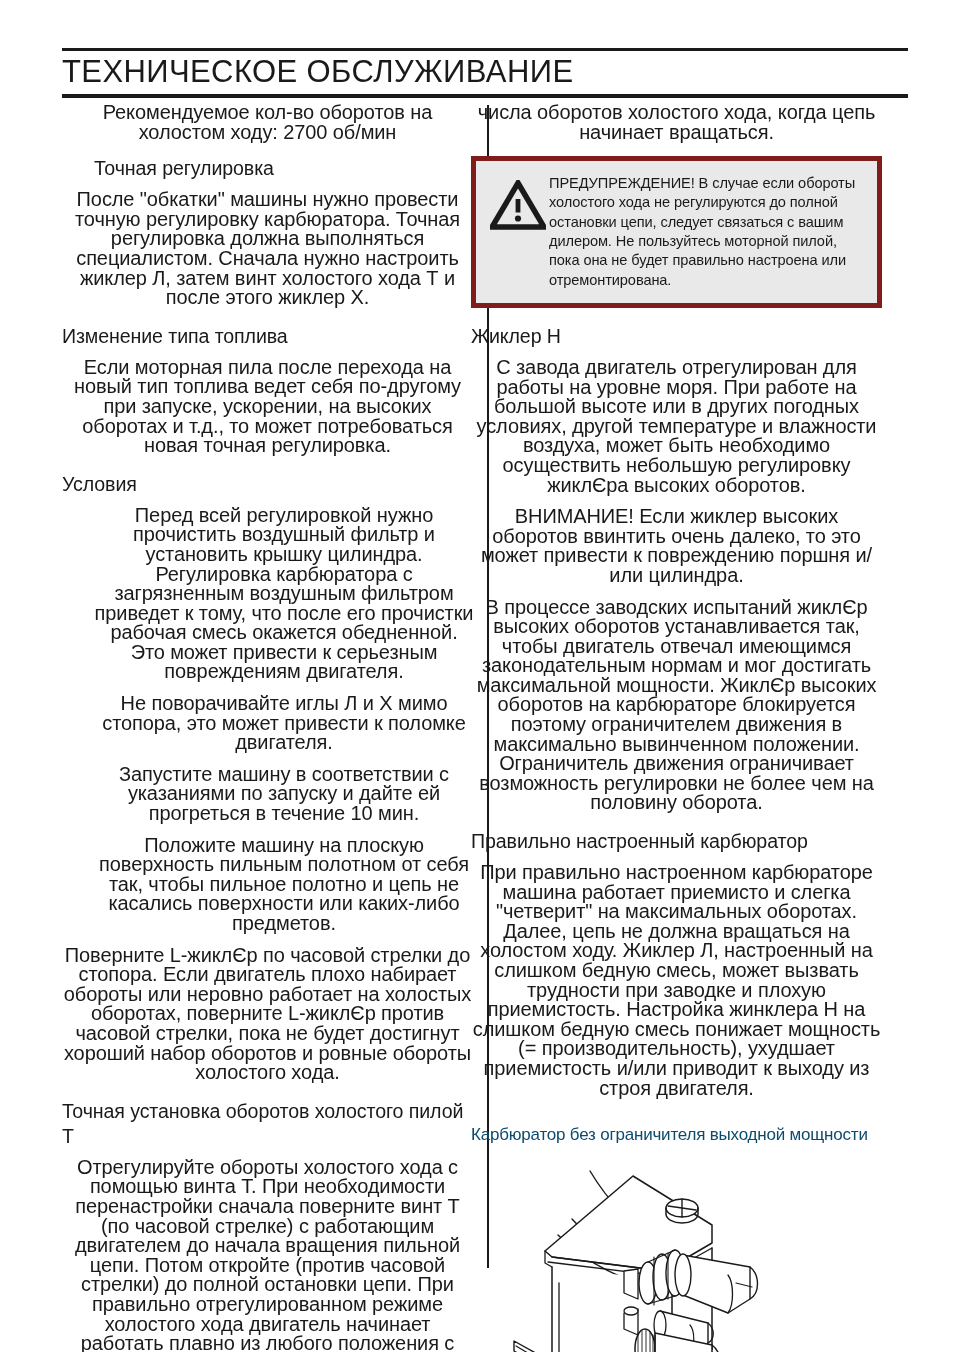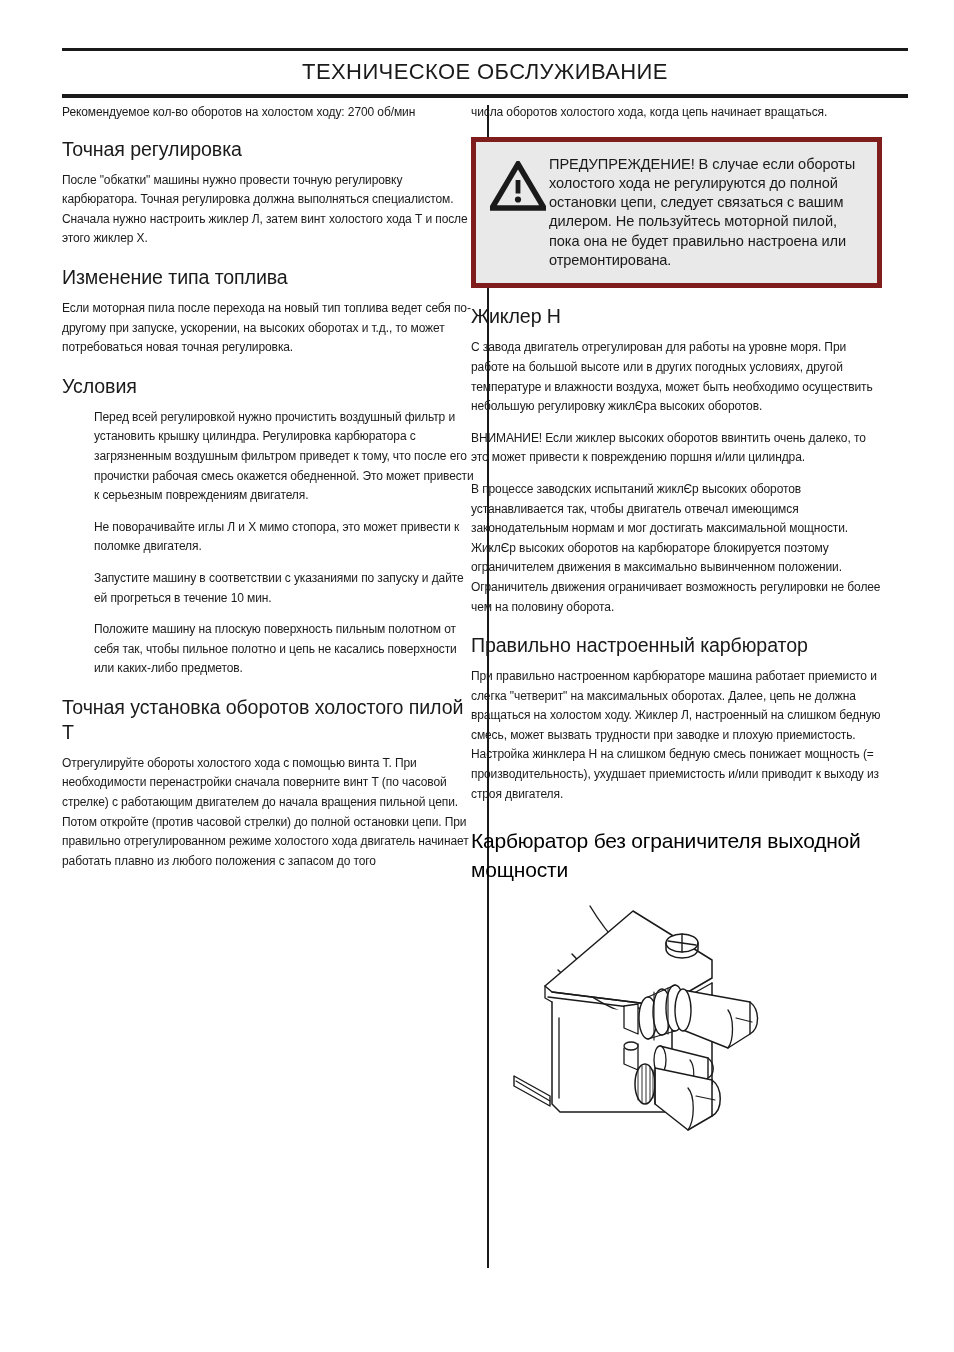--- a/index.html
+++ b/index.html
@@ -28,22 +28,21 @@
     left: 62px;
     top: 48px;
     width: 846px;
   }
   .rule-thin {
     height: 3px;
     background: #1a1a1a;
     width: 100%;
   }
   .page-title {
-    text-align: center;
-    font-size: 22px;
+    font-size: 31px;
     letter-spacing: 0.4px;
     line-height: 38px;
     padding: 2px 0 3px 0;
     font-weight: normal;
     color: #1a1a1a;
     white-space: nowrap;
   }
   .rule-thick {
     height: 4px;
     background: #1a1a1a;
@@ -64,40 +63,41 @@
     left: 487px;
     top: 105px;
     width: 2px;
     height: 1163px;
     background: #1a1a1a;
   }
 
   
   p {
     margin: 0 0 12px 0;
-    font-size: 12px;
+    font-size: 20px;
     line-height: 19.6px;
     letter-spacing: -0.1px;
+    text-align: center;
   }
   h2 {
     margin: 16px 0 9px 0;
     font-size: 19.6px;
     line-height: 25px;
     font-weight: normal;
     letter-spacing: -0.1px;
     color: #1a1a1a;
   }
-  h2.first { margin-top: 14px; }
+  h2.first { margin-top: 14px; margin-left: 32px; }
   h1.bighead {
     margin: 22px 0 10px 0;
-    font-size: 21px;
+    font-size: 17px;
     line-height: 29px;
     font-weight: normal;
     letter-spacing: -0.2px;
-    color: #000000;
+    color: #0c4a6e;
   }
   .indented {
     margin-left: 32px;
     width: 380px;
   }
 
   
   .warning-box {
     margin: 14px 0 4px 0;
     border: 5px solid #7f1d1d;
@@ -152,20 +152,21 @@
 
     <h2>Изменение типа топлива</h2>
     <p>Если моторная пила после перехода на новый тип топлива ведет себя по-другому при запуске, ускорении, на высоких оборотах и т.д., то может потребоваться новая точная регулировка.</p>
 
     <h2>Условия</h2>
     <p class="indented">Перед всей регулировкой нужно прочистить воздушный фильтр и установить крышку цилиндра. Регулировка карбюратора с загрязненным воздушным фильтром приведет к тому, что после его прочистки рабочая смесь окажется обедненной. Это может привести к серьезным повреждениям двигателя.</p>
     <p class="indented">Не поворачивайте иглы Л и Х мимо стопора, это может привести к поломке двигателя.</p>
     <p class="indented">Запустите машину в соответствии с указаниями по запуску и дайте ей прогреться в течение 10 мин.</p>
     <p class="indented">Положите машину на плоскую поверхность пильным полотном от себя так, чтобы пильное полотно и цепь не касались поверхности или каких-либо предметов.</p>
 
+    <p>Поверните L-жиклЄр по часовой стрелки до стопора. Если двигатель плохо набирает обороты или неровно работает на холостых оборотах, поверните L-жиклЄр против часовой стрелки, пока не будет достигнут хороший набор оборотов и ровные обороты холостого хода.</p>
 
     <h2>Точная установка оборотов холостого пилой Т</h2>
     <p>Отрегулируйте обороты холостого хода с помощью винта Т. При необходимости перенастройки сначала поверните винт Т (по часовой стрелке) с работающим двигателем до начала вращения пильной цепи. Потом откройте (против часовой стрелки) до полной остановки цепи. При правильно отрегулированном режиме холостого хода двигатель начинает работать плавно из любого положения с запасом до того</p>
 
   </div>
 
   <div class="col col-right">
 
     <p>числа оборотов холостого хода, когда цепь начинает вращаться.</p>
 

